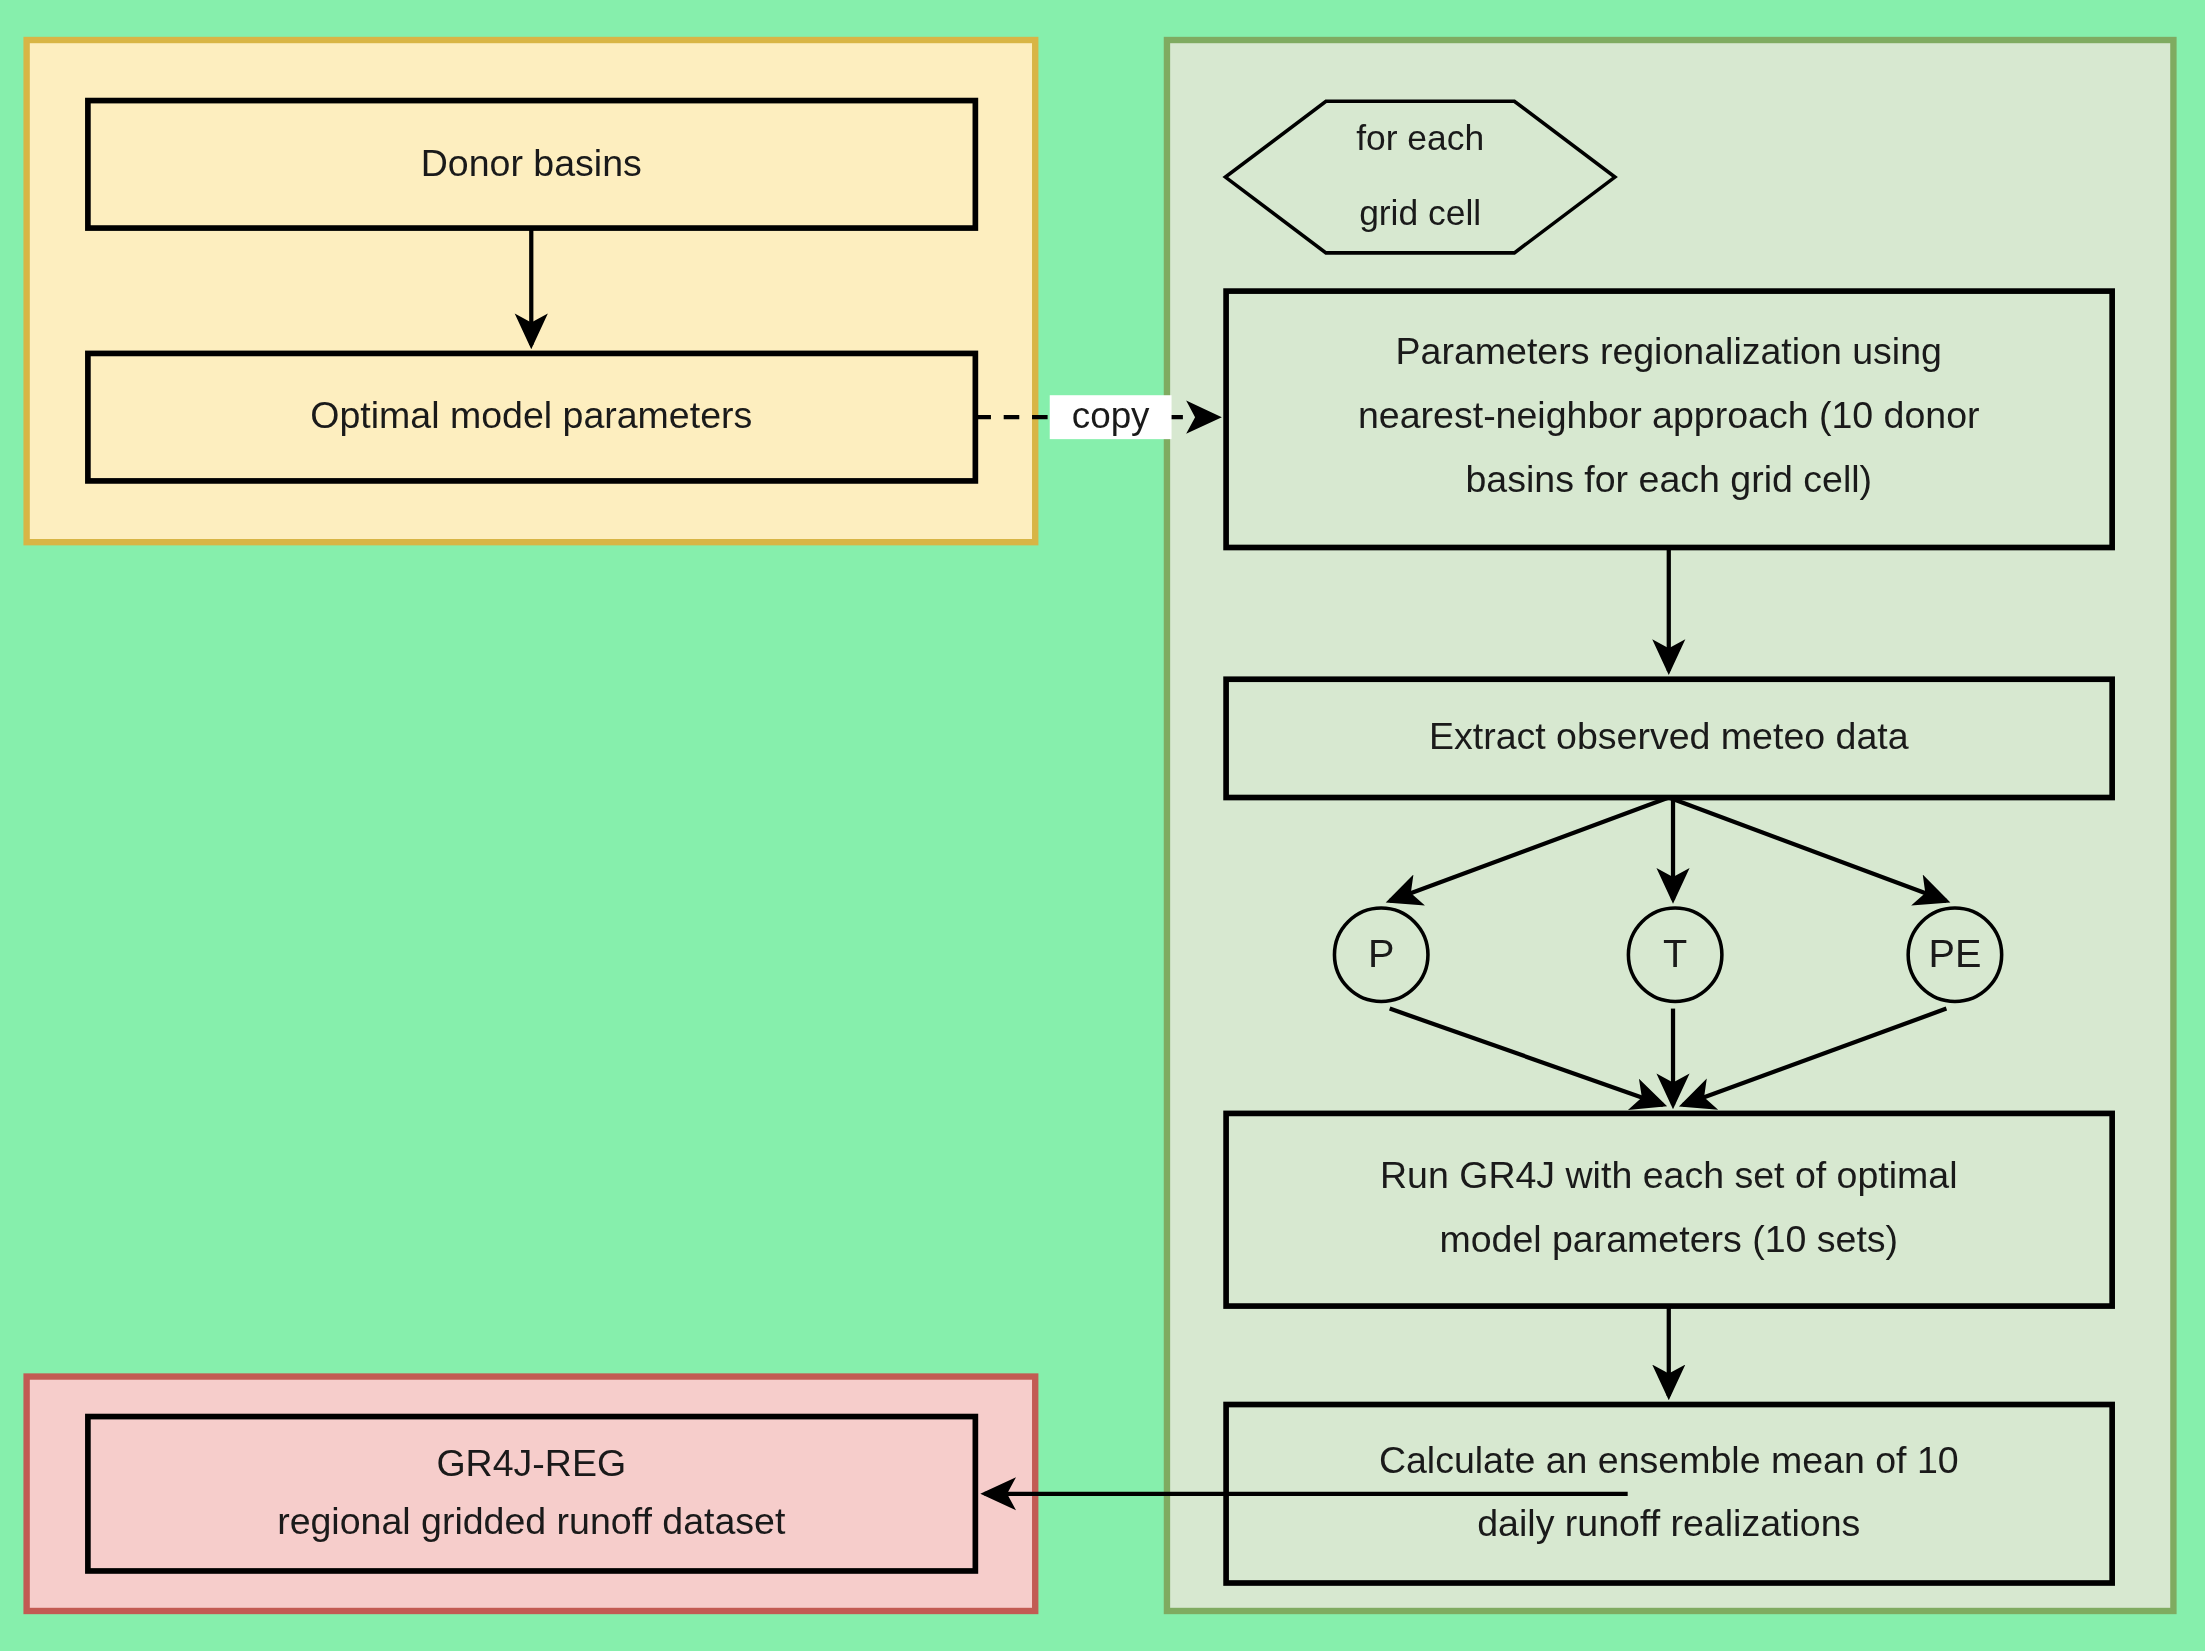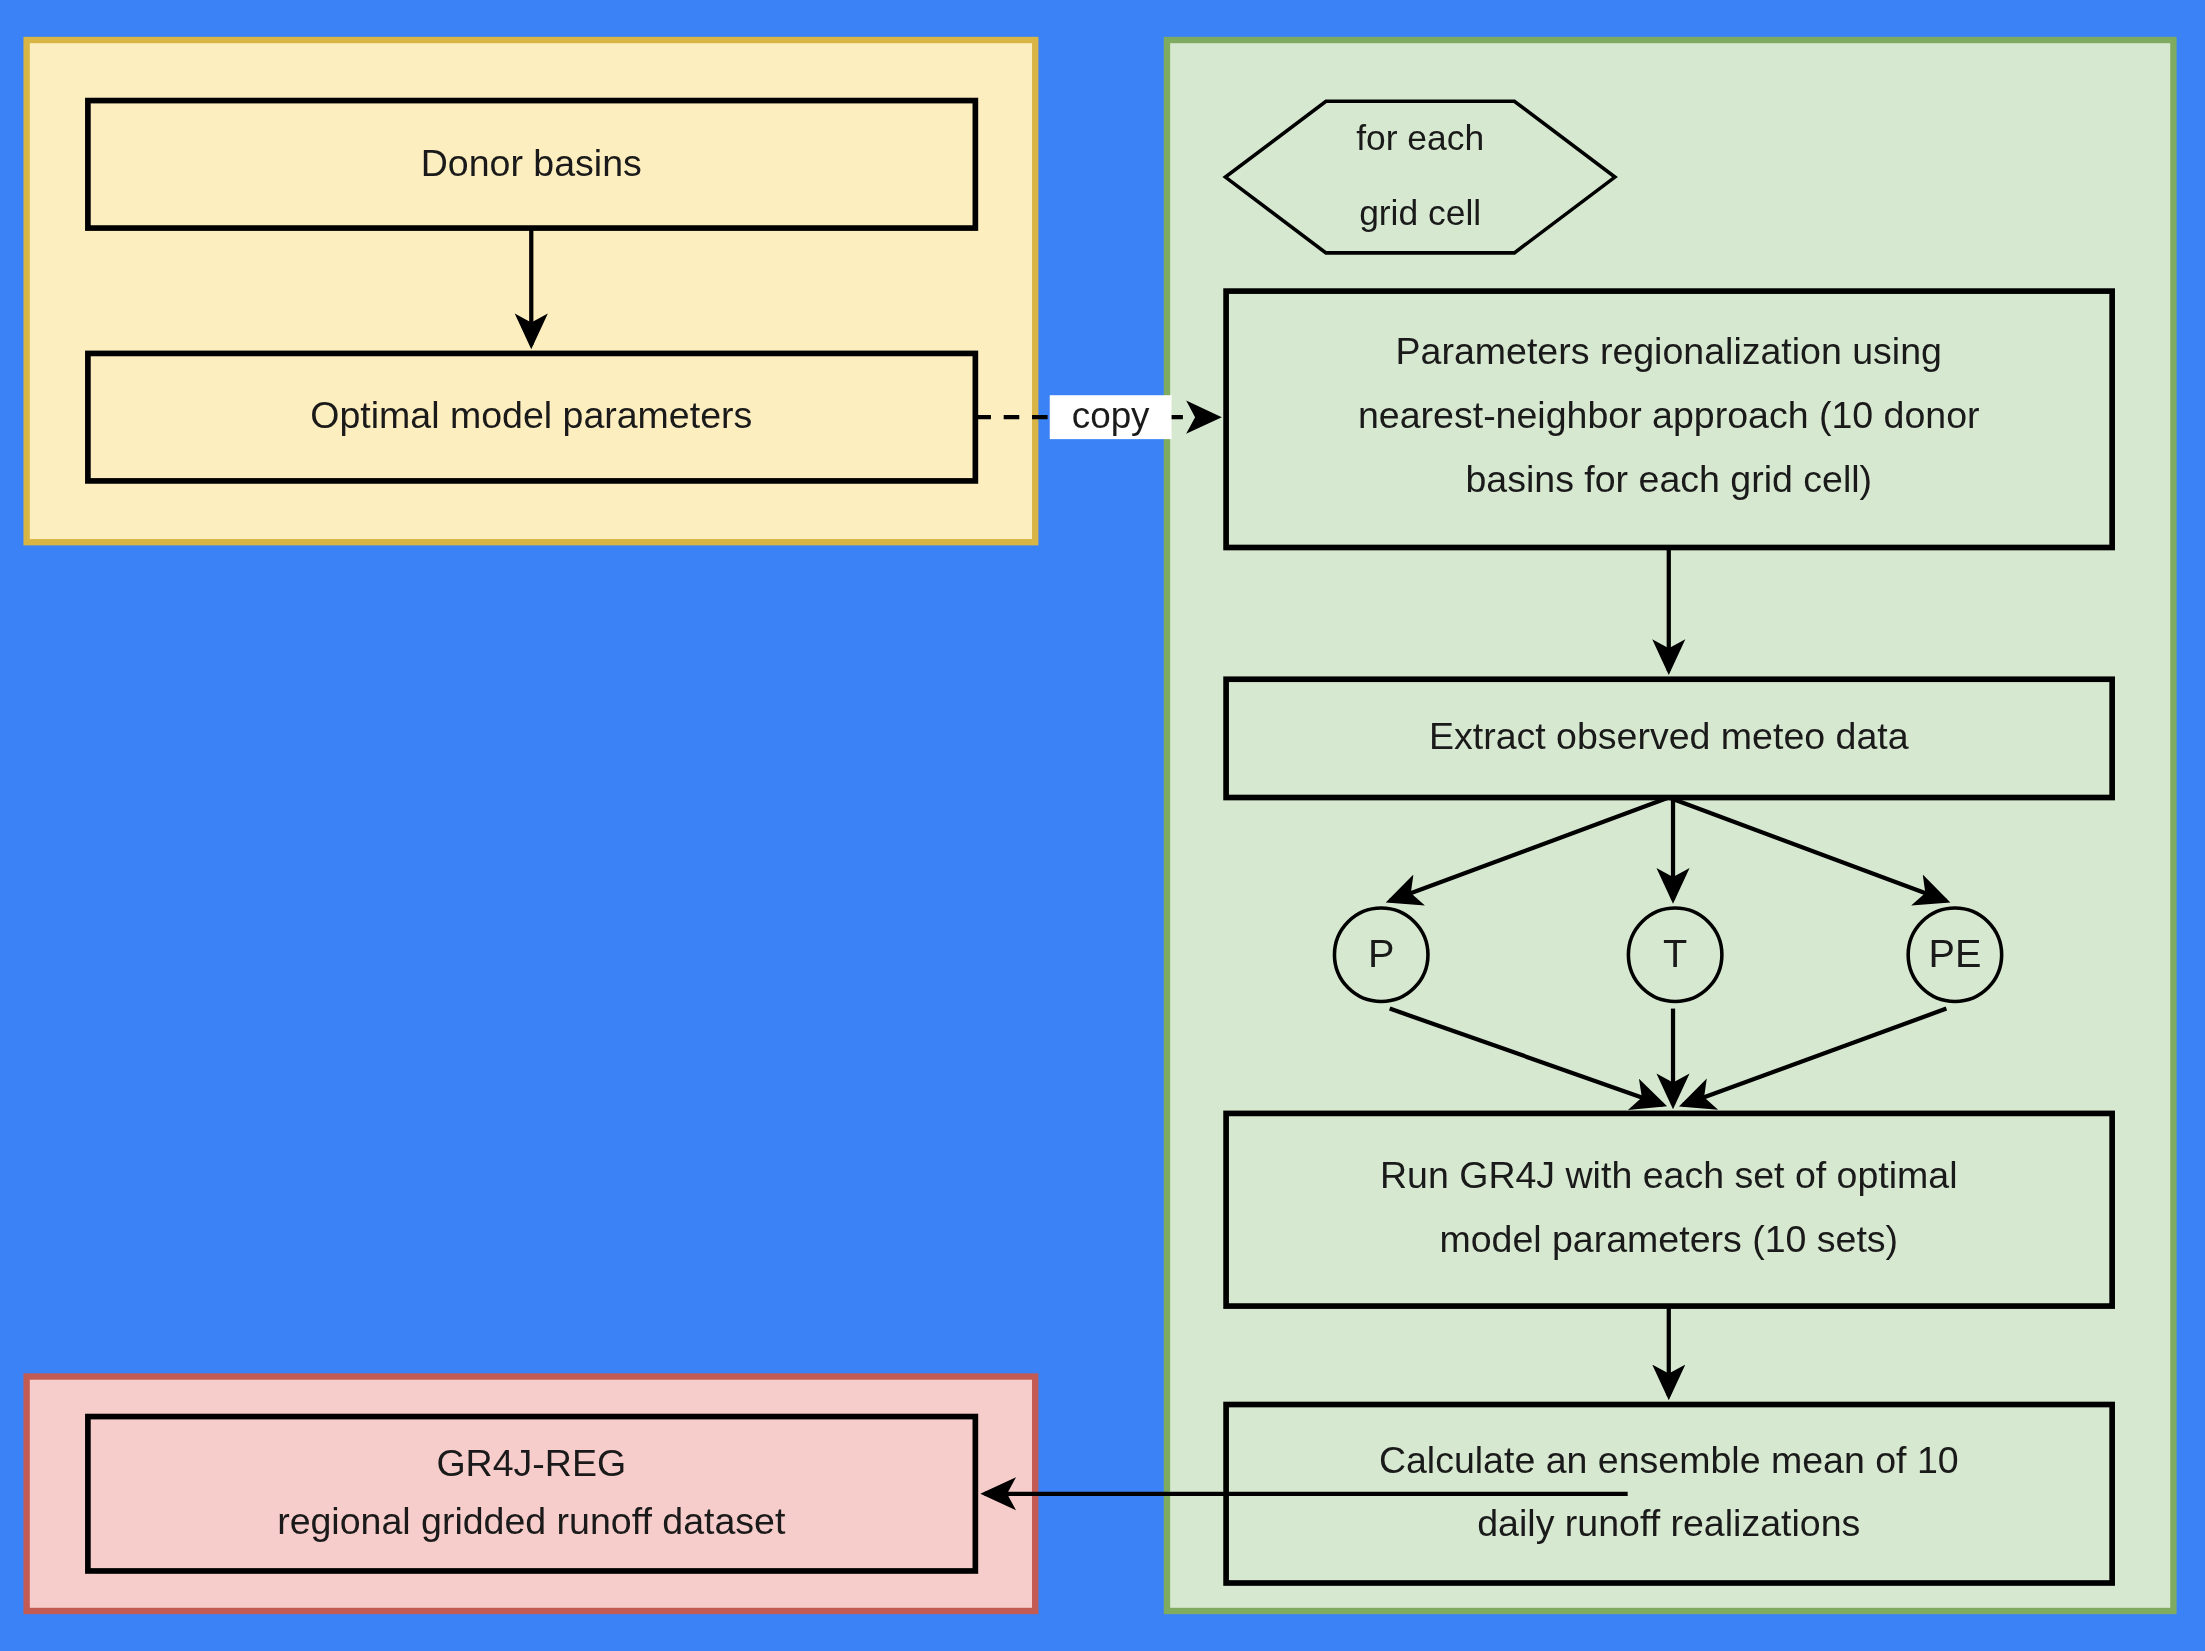--- a/index.html
+++ b/index.html
@@ -7,21 +7,21 @@
     padding: 0;
     background: #ffffff;
   }
   body {
     font-family: "Liberation Sans", sans-serif;
   }
   #diagram-root {
     position: relative;
     width: 2205px;
     height: 1651px;
-    background: #3b82f6;
+    background: #86efac;
     overflow: hidden;
   }
   svg#flow {
     display: block;
     width: 2205px;
     height: 1651px;
   }
   .panel-rect {
     stroke-width: 9;
   }

